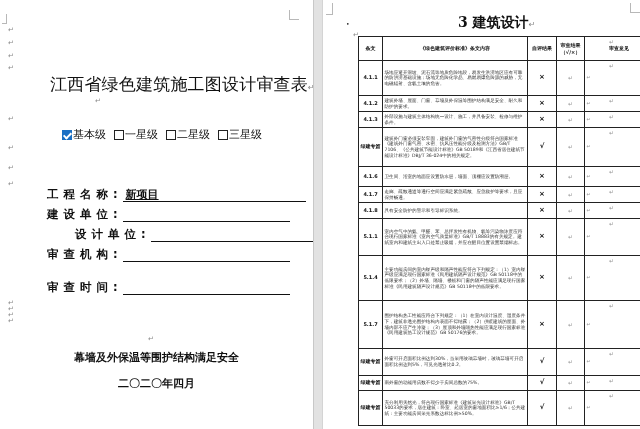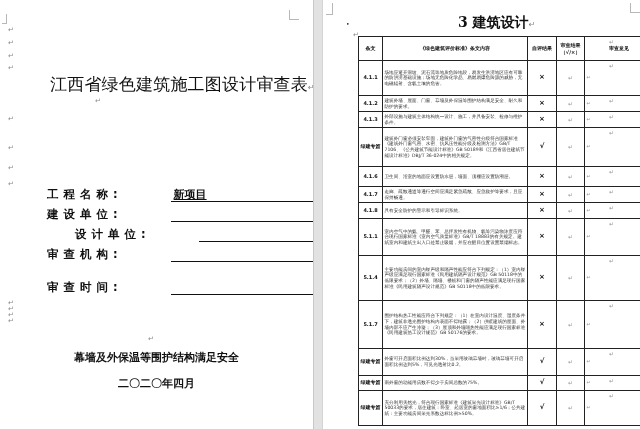--- a/index.html
+++ b/index.html
@@ -14,21 +14,21 @@
   .corner { position: absolute; width: 10px; height: 10px; border-color: #b8b8b8; border-style: solid; border-width: 0; }
   .pm { position: absolute; font-size: 7px; color: #888; line-height: 1; font-family: "DejaVu Sans", sans-serif; }
 
   .title { position: absolute; left: 50px; top: 73px; width: 230px; font-family: "DejaVu Serif", serif; font-size: 17px; letter-spacing: 0.2px; color: #111; white-space: nowrap; }
   .levels { position: absolute; left: 62px; top: 127px; font-size: 11px; white-space: nowrap; display: flex; align-items: center; }
   .lvl { display: flex; align-items: center; margin-right: 8px; }
   .cb { display: inline-block; width: 10px; height: 10px; border: 1px solid #222; margin-right: 1px; position: relative; background: #fff; }
   .cb.checked { background: #1a6fc4; border-color: #1a6fc4; }
   .cb.checked::after { content: ""; position: absolute; left: 2px; top: 0px; width: 3px; height: 6px; border: solid #fff; border-width: 0 2px 2px 0; transform: rotate(45deg); }
 
-  .field { position: absolute; left: 47px; font-size: 11.5px; font-weight: bold; white-space: nowrap; display: flex; align-items: flex-end; gap: 48px; }
+  .field { position: absolute; left: 47px; font-size: 11.5px; font-weight: bold; white-space: nowrap; display: flex; align-items: flex-end; }
   .field-label { letter-spacing: 5px; }
   .field-line { display: inline-block; border-bottom: 1.5px solid #111; height: 14px; margin-left: 0px; font-weight: bold; font-size: 11px; padding-left: 3px; line-height: 13px; text-decoration: underline; }
 
   .org { position: absolute; left: 0; width: 313px; text-align: center; font-size: 11px; font-weight: bold; white-space: nowrap; }
 
   .h1 { position: absolute; left: 135px; top: 14px; font-family: "DejaVu Serif", serif; font-size: 14px; font-weight: bold; white-space: nowrap; }
 
   table.review { position: absolute; left: 35px; top: 36px; width: 248px; border-collapse: collapse; table-layout: fixed; font-size: 4.6px; line-height: 5.6px; }
   table.review td, table.review th { border: 1px solid #222; vertical-align: middle; padding: 0 1.5px; overflow: hidden; }
   table.review th { font-weight: bold; text-align: center; font-size: 5px; line-height: 7px; }
@@ -52,20 +52,38 @@
   <div class="pm" style="left:8px;top:40px;">↵</div>
   <div class="pm" style="left:8px;top:53px;">↵</div>
   <div class="pm" style="left:8px;top:65px;">↵</div>
 
   <div class="title">
     <span>江西省绿色建筑施工图设计审查表</span><span class="pm" style="position:static;font-size:8px;">↵</span>
   </div>
   <div class="pm" style="left:95px;top:98px;">↵</div>
   <div class="pm" style="left:8px;top:116px;">↵</div>
 
+  <div class="levels">
+    <span class="lvl">
+      <span class="cb checked"></span>
+      <span>基本级</span>
+    </span>
+    <span class="lvl">
+      <span class="cb"></span>
+      <span>一星级</span>
+    </span>
+    <span class="lvl">
+      <span class="cb"></span>
+      <span>二星级</span>
+    </span>
+    <span class="lvl">
+      <span class="cb"></span>
+      <span>三星级</span>
+    </span>
+  </div>
 
   <div class="pm" style="left:8px;top:145px;">↵</div>
   <div class="pm" style="left:8px;top:165px;">↵</div>
   <div class="pm" style="left:8px;top:181px;">↵</div>
 
   <div class="field" style="top:187px;">
     <span class="field-label">工程名称:</span>
     <span class="field-line" style="width:183px;">新项目</span>
   </div>
   <div class="field" style="top:207px;">

